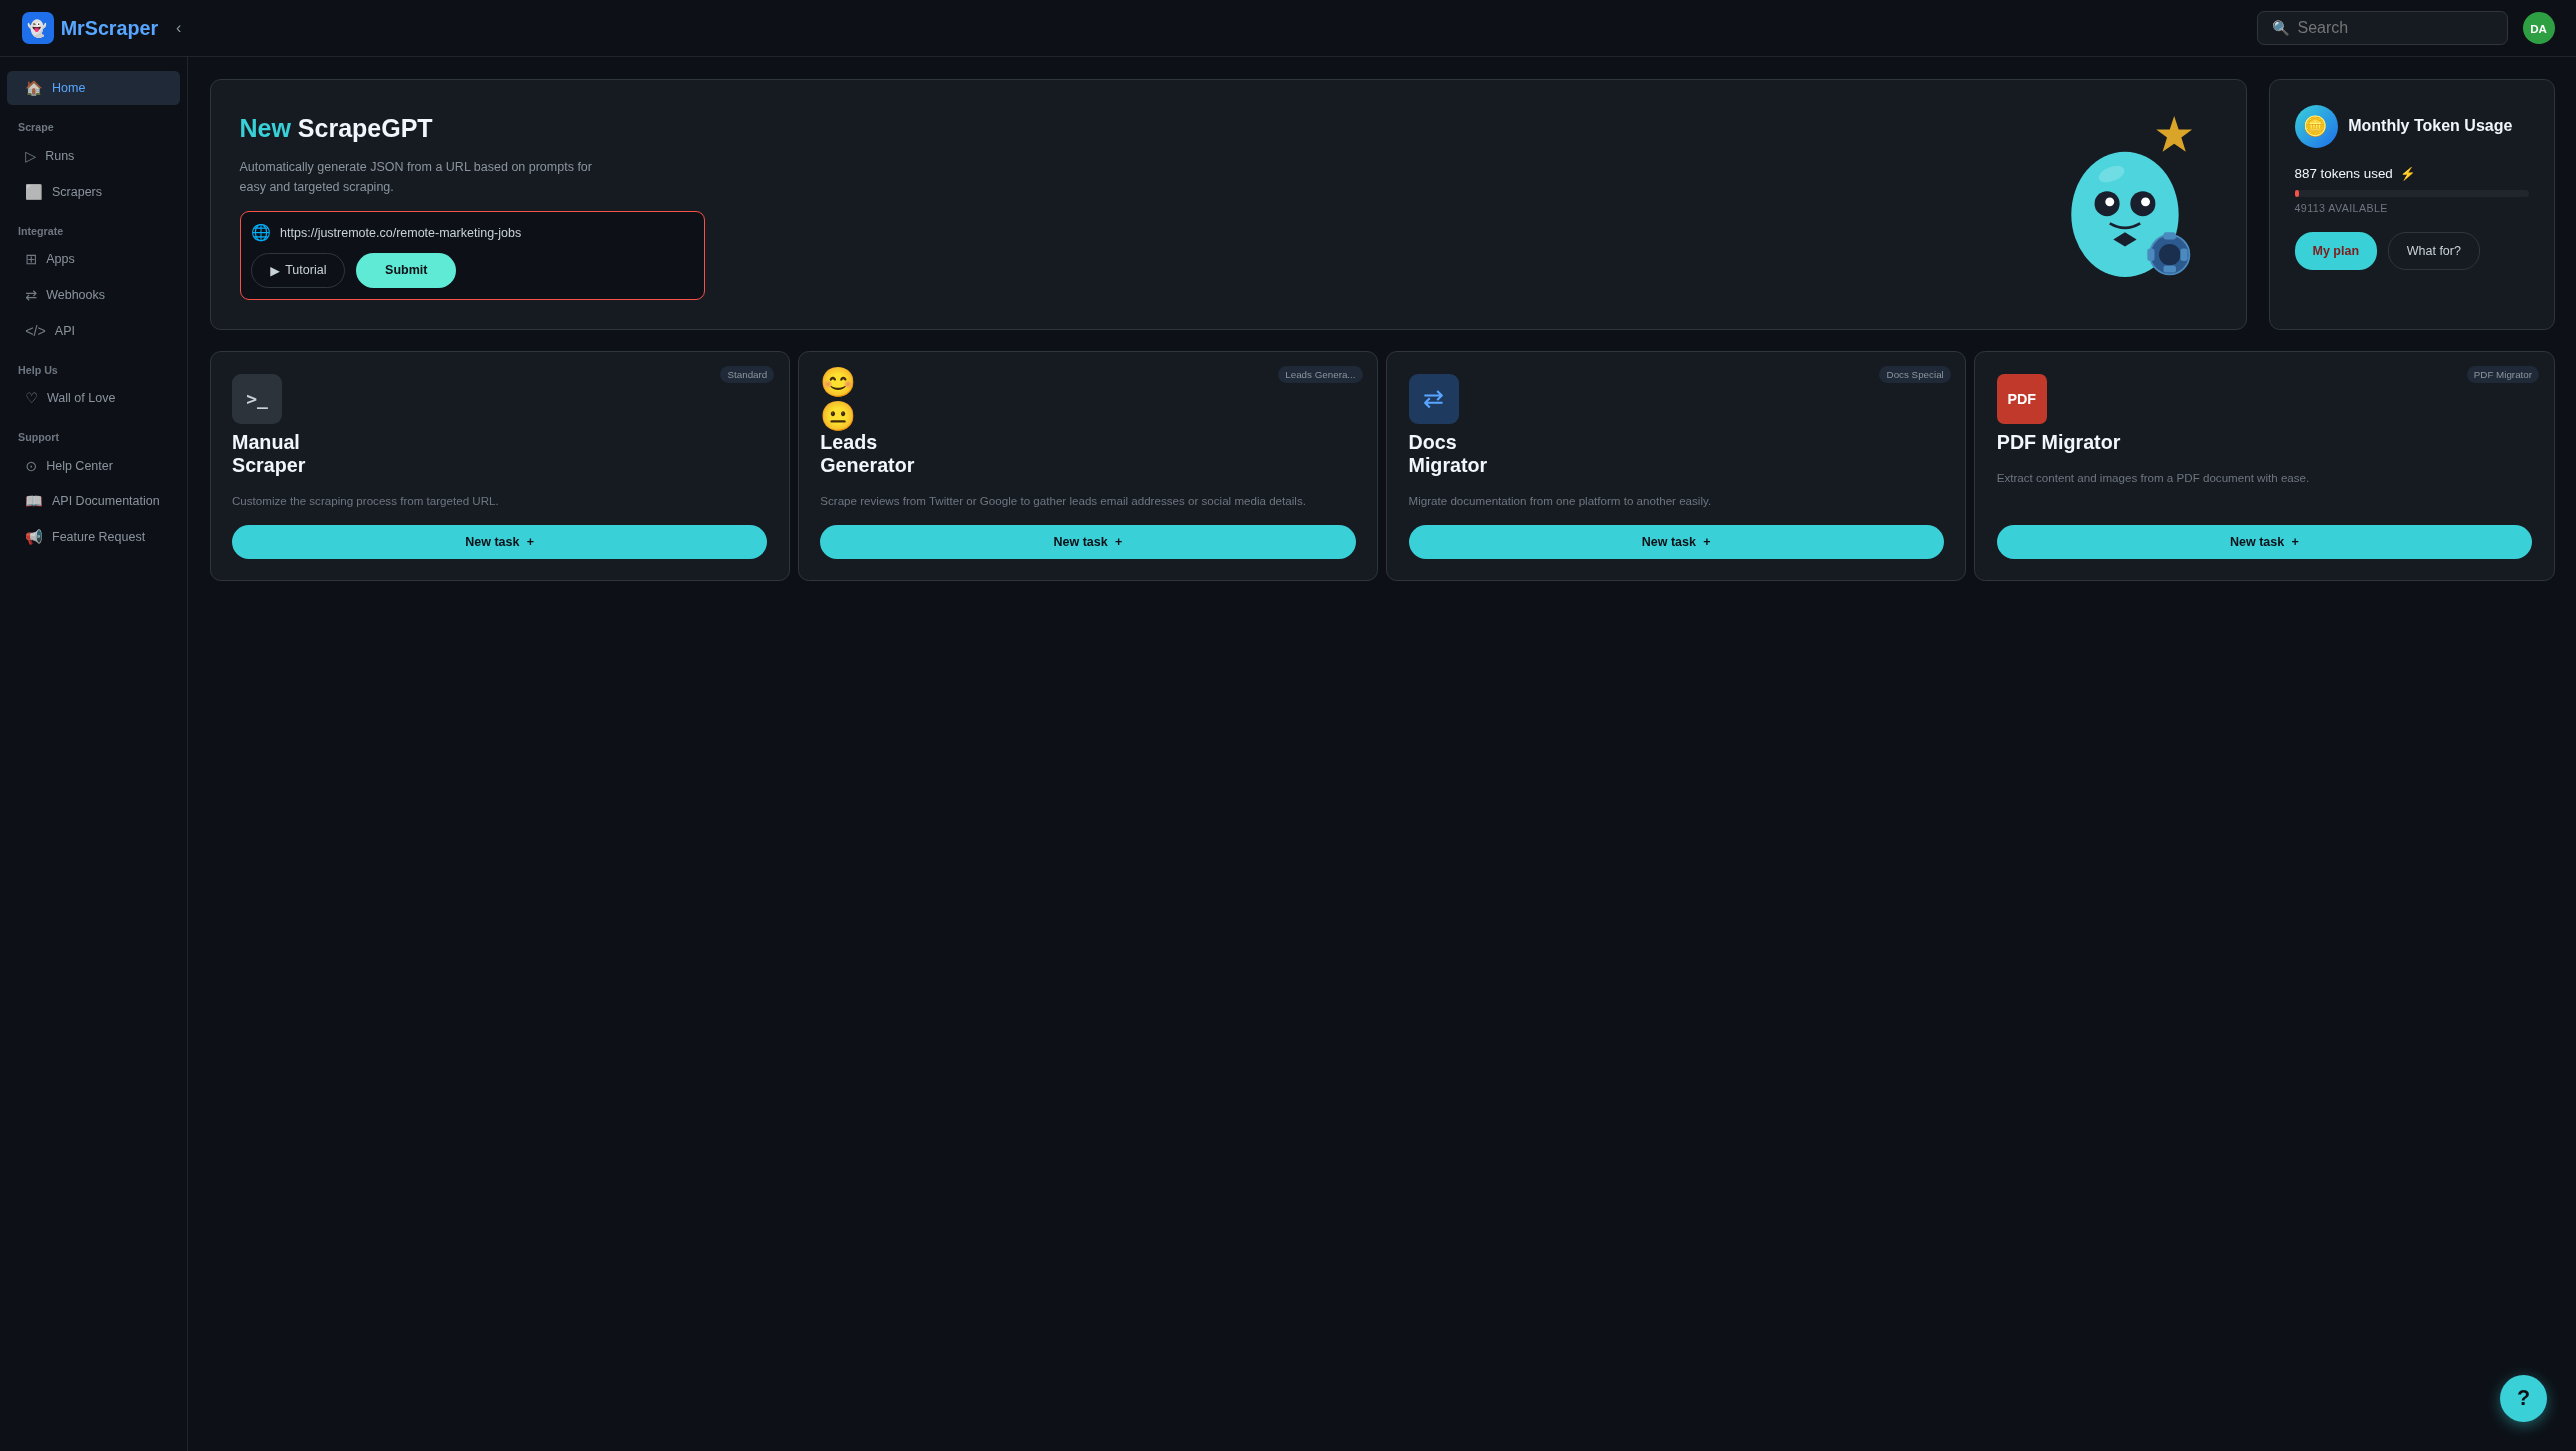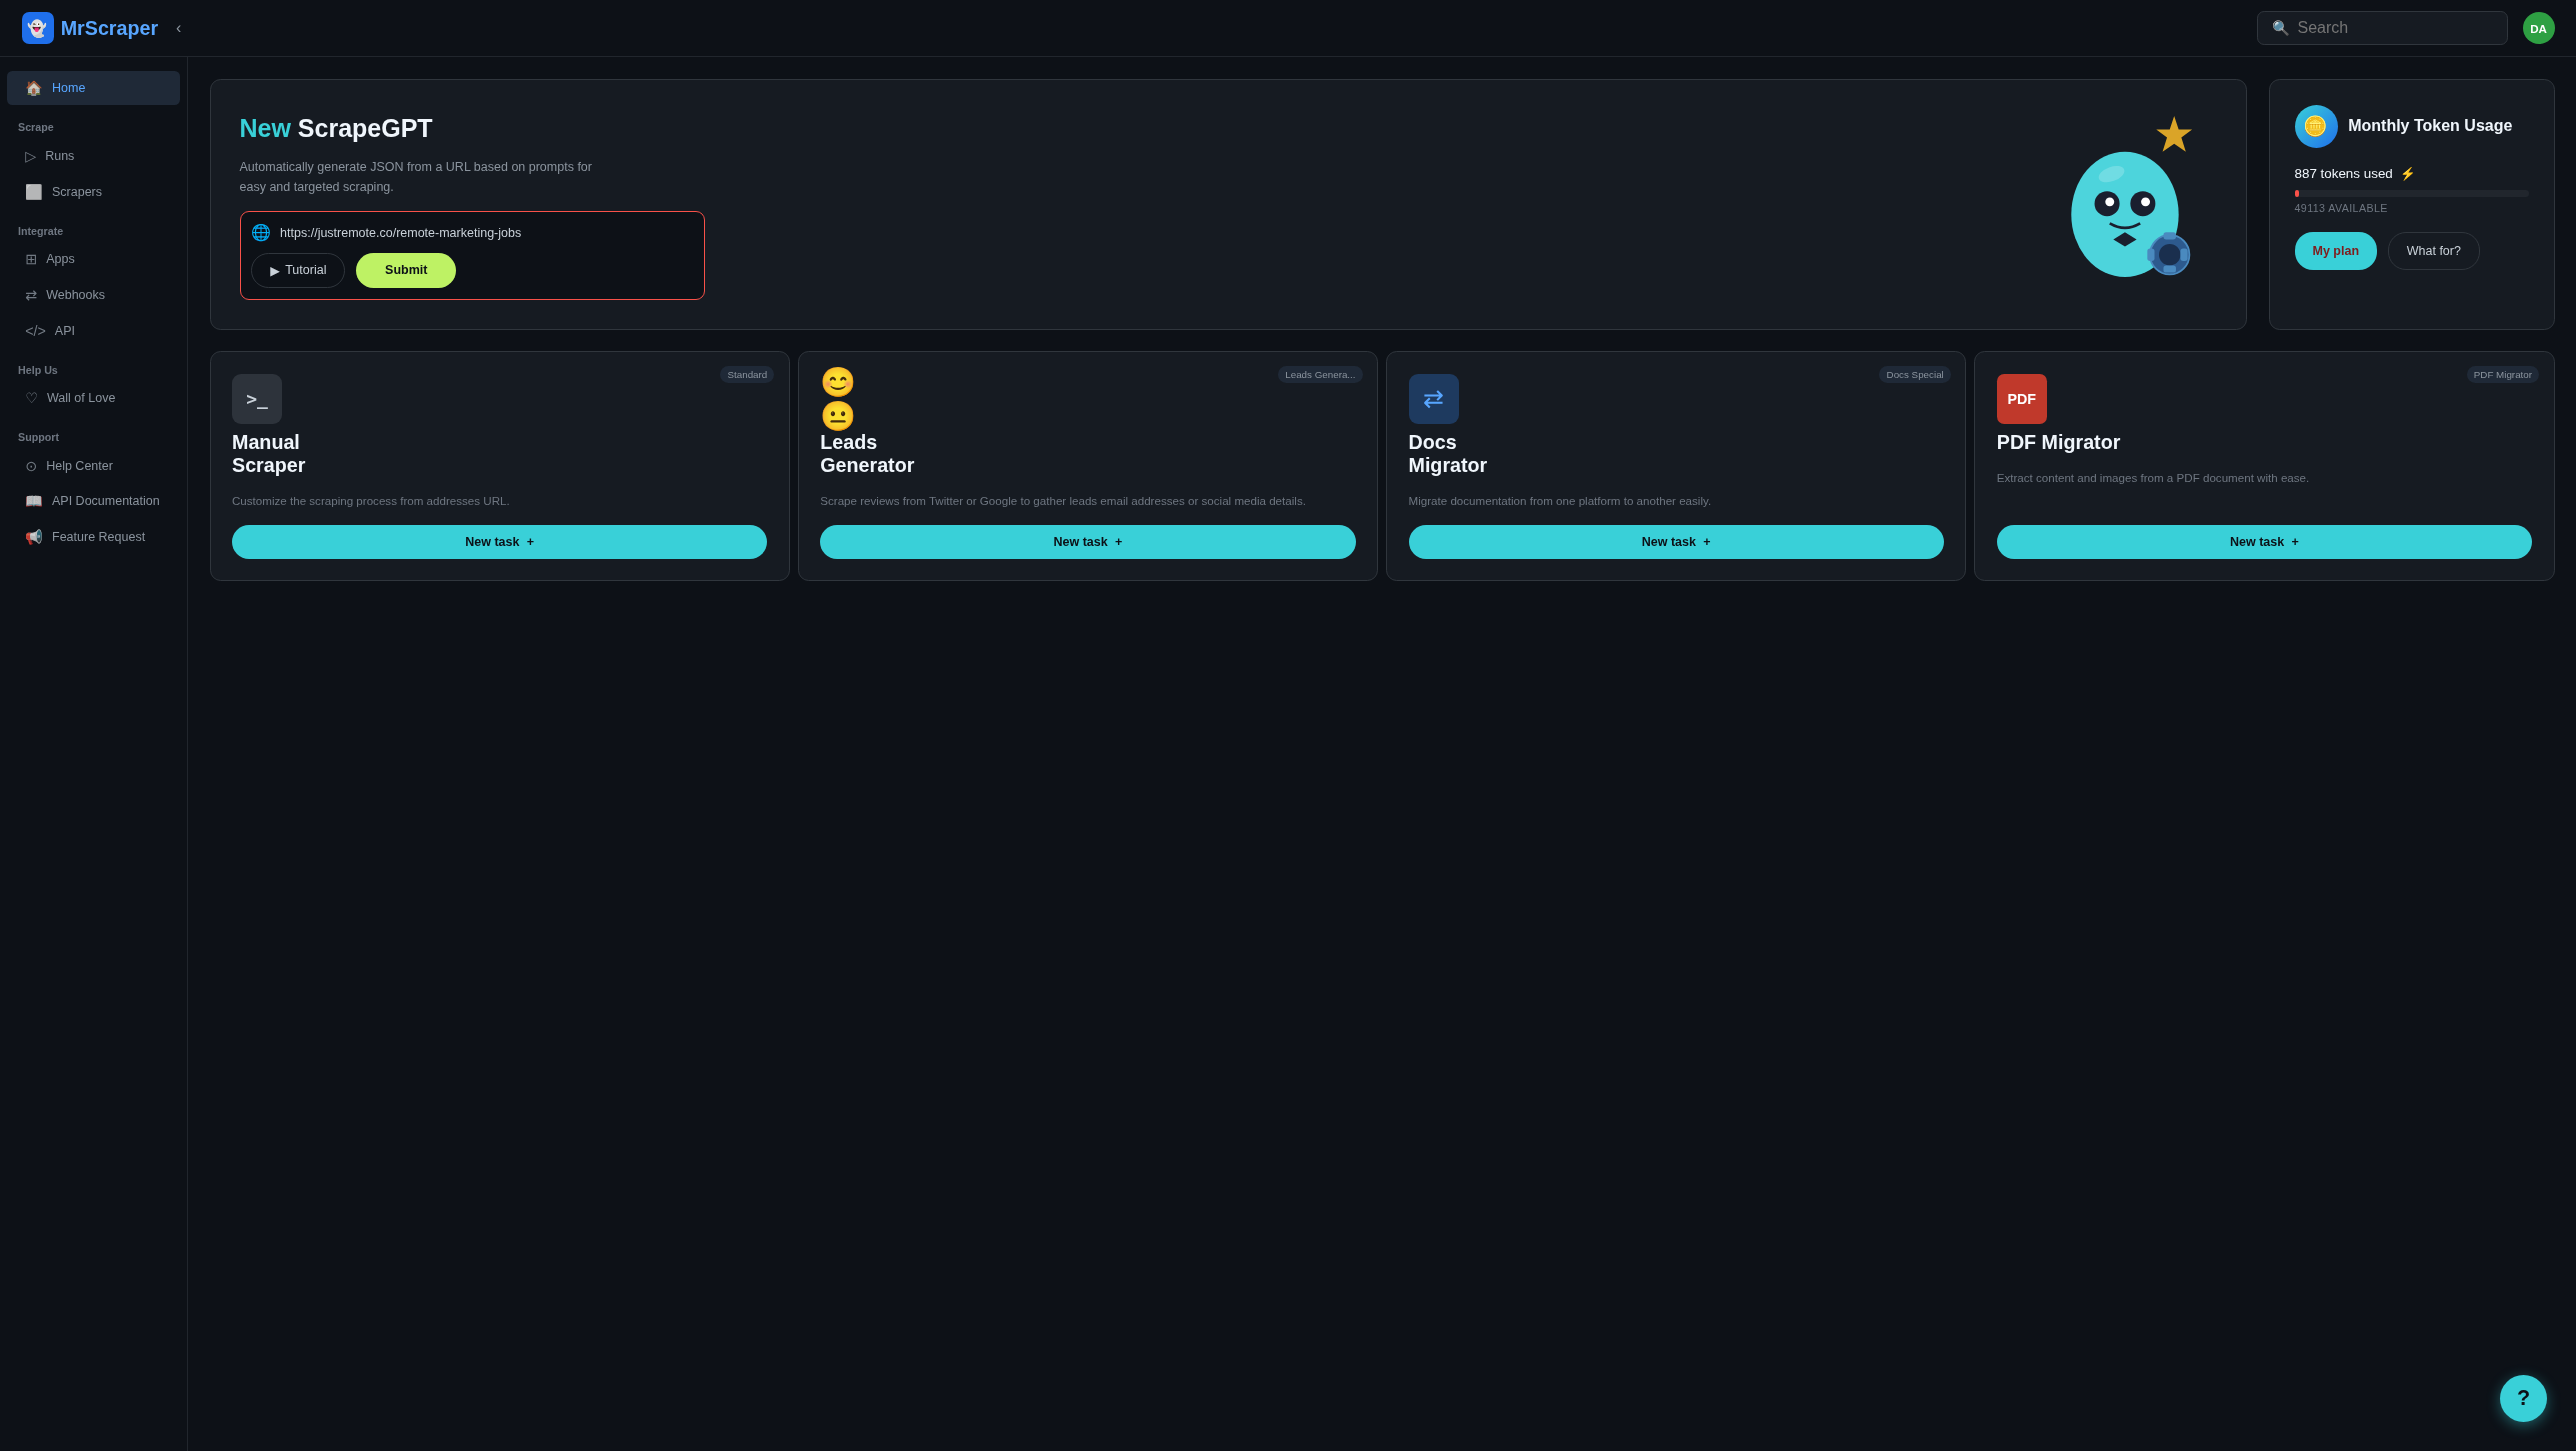--- a/index.html
+++ b/index.html
@@ -218,21 +218,21 @@
       border-radius: 18px;
       background: transparent;
       color: #c9d1d9;
       font-size: 12.5px;
       cursor: pointer;
     }
     .btn-submit {
       padding: 9px 29px;
       border: none;
       border-radius: 18px;
-      background: #bef264;
+      background: #5eead4;
       color: #0d1117;
       font-size: 12.5px;
       font-weight: 600;
       cursor: pointer;
     }
     .mascot {
       position: absolute;
       right: 36px;
       top: 27px;
       width: 179px;
@@ -595,21 +595,21 @@
     <div class="special-features-section">
 
       <div class="feature-cards">
 
         <div class="feature-card">
           <span class="feature-badge">Standard</span>
           <div class="feature-icon-area">
             <div class="feature-icon icon-manual" style="background:#2d333b;color:#c9d1d9;font-family:monospace;font-size:18px;font-weight:700;">&gt;_</div>
             <div class="feature-name">Manual<br>Scraper</div>
           </div>
-          <div class="feature-desc">Customize the scraping process from addresses URL.</div>
+          <div class="feature-desc">Customize the scraping process from targeted URL.</div>
           <button class="btn-new-task">
             <span>New task</span>
             <span>+</span>
           </button>
         </div>
 
         <div class="feature-card">
           <span class="feature-badge">Leads Genera...</span>
           <div class="feature-icon-area">
             <div class="feature-icon" style="background:transparent;font-size:29px;">😊😐</div>

